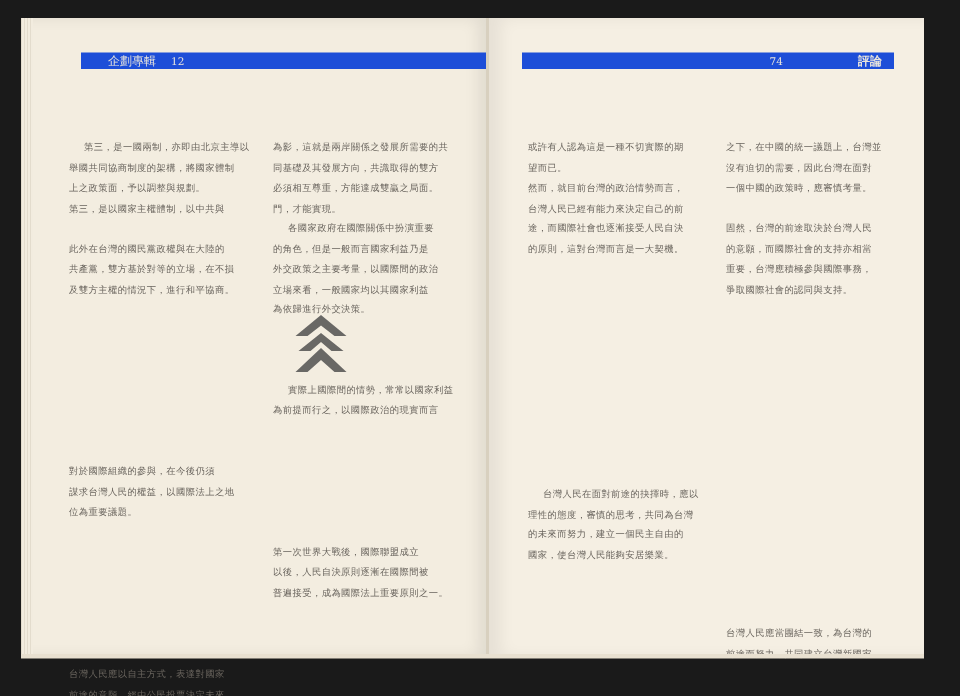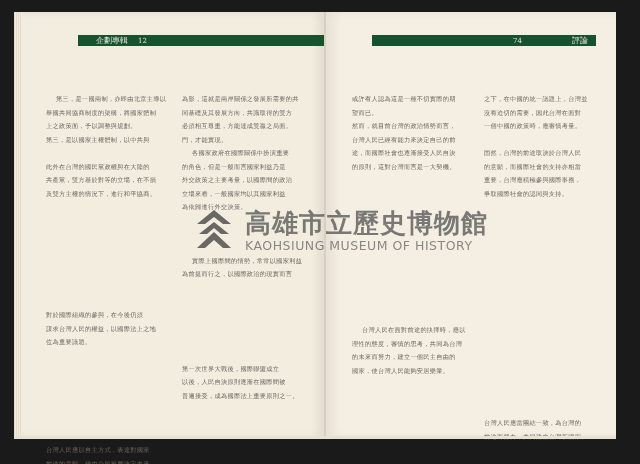--- a/index.html
+++ b/index.html
@@ -1,26 +1,26 @@
 <!DOCTYPE html>
 <html><head>
 <meta charset="utf-8">
 <style>
   html,body{margin:0;padding:0;}
   body{width:640px;height:464px;background:#1a1a1a;position:relative;overflow:hidden;font-family:"DejaVu Serif",serif;}
   .page{position:absolute;top:12px;background:#f3ede0;}
   .page.left{left:14px;width:311px;height:426px;border-radius:6px 0 0 2px;box-shadow:inset -6px 0 10px rgba(0,0,0,0.08);}
   .page.right{left:326px;width:290px;height:426px;background:#f5efe3;box-shadow:inset 8px 0 10px rgba(0,0,0,0.06);}
   .page.left .edge{position:absolute;left:0;top:0;bottom:0;width:8px;background:repeating-linear-gradient(90deg,#e3dccd 0 1px,#f2ecdf 1px 2px);}
-  .bar{position:absolute;height:11px;background:#14532d;color:#e8e4dc;font-size:8px;line-height:11px;margin-left:24px;}
+  .bar{position:absolute;height:11px;background:#1d4ed8;color:#e8e4dc;font-size:8px;line-height:11px;}
   .page.left .bar{left:40px;right:0;top:23px;padding-left:18px;}
   .page.right .bar{left:22px;right:20px;top:23px;text-align:right;padding-right:8px;}
   .bar .num{margin-left:10px;font-size:7px;}
   .bar .rnum{margin-right:12px;font-size:7px;}
-  .bar .sect{font-family:"DejaVu Sans",sans-serif;font-weight:normal;padding-left:38px;}
+  .bar .sect{font-family:"DejaVu Sans",sans-serif;font-weight:bold;padding-left:38px;}
   .col{position:absolute;font-size:6.2px;line-height:13.5px;color:#6a655e;letter-spacing:0.3px;}
   .col p{margin:0;white-space:nowrap;overflow:hidden;}
   .col p.ind{text-indent:10px;}
   .col h4{margin:6px 0 8px 0;font-size:6.8px;color:#4e4a44;font-weight:bold;}
   .watermark{position:absolute;left:195px;top:208px;width:300px;height:50px;pointer-events:none;}
   .wm-logo{position:absolute;left:0;top:0;width:38px;height:46px;}
   .wm-cn{position:absolute;left:50px;top:-2px;font-family:"DejaVu Sans",sans-serif;font-size:26px;color:rgba(80,80,80,0.75);letter-spacing:1px;font-weight:bold;}
   .wm-en{position:absolute;left:50px;top:30px;font-family:"DejaVu Sans",sans-serif;font-size:12.5px;color:rgba(90,90,90,0.7);letter-spacing:0.5px;}
   .spine{position:absolute;left:324px;top:12px;width:3px;height:426px;background:#d8d0bf;}
   .bottom-edge{position:absolute;left:14px;top:436px;width:602px;height:3px;background:#e8e0d0;}
@@ -147,15 +147,13 @@
 </div>
 
 <div class="bottom-edge"></div>
 
 <div class="watermark">
   <svg class="wm-logo" viewBox="0 0 38 46">
     <polygon points="19,2 36,16 28,16 19,9 10,16 2,16" fill="rgba(70,70,70,0.8)"></polygon>
     <polygon points="19,14 34,26 26,26 19,20 12,26 4,26" fill="rgba(70,70,70,0.8)"></polygon>
     <polygon points="19,24 36,40 28,40 19,32 10,40 2,40" fill="rgba(70,70,70,0.8)"></polygon>
   </svg>
-  <div class="wm-cn">高雄市立歷史博物館</div>
-  <div class="wm-en">KAOHSIUNG MUSEUM OF HISTORY</div>
 </div>
 
 </body></html>

